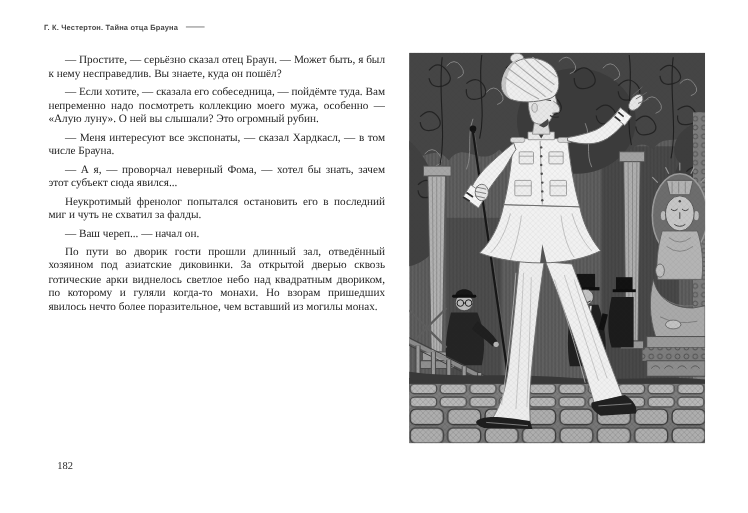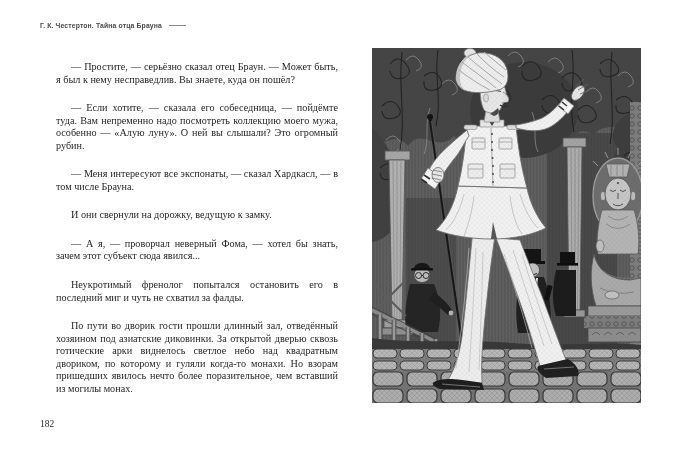--- a/index.html
+++ b/index.html
@@ -4,41 +4,41 @@
 <style>
   html,body{margin:0;padding:0;background:#ffffff;}
   .page{position:relative;width:680px;height:466px;background:#ffffff;overflow:hidden;
         font-family:"Liberation Serif",serif;}
   .running-head{position:absolute;left:40px;top:22px;font-family:"Liberation Sans",sans-serif;
         font-size:6.8px;font-weight:700;letter-spacing:.15px;color:#474747;white-space:nowrap;}
   .head-rule{display:inline-block;width:17px;height:1px;background:#8a8a8a;margin-left:7px;
         vertical-align:2px;}
   .text-col{position:absolute;left:40px;top:45px;width:314px;font-size:10.2px;line-height:12.55px;
         color:#1f1f1f;text-align:justify;}
-  .text-col p{margin:16px;text-indent:15px;}
-  .page-num{position:absolute;left:40px;top:419px;font-size:9.5px;color:#2b2b2b;}
+  .text-col p{margin:4px;text-indent:15px;}
+  .page-num{position:absolute;left:52px;top:419px;font-size:9.5px;color:#2b2b2b;}
   .illustration{position:absolute;left:372px;top:48px;width:269px;height:355px;}
   .illustration svg{display:block;width:100%;height:100%;}
 </style>
 </head>
 <body>
 
 <div class="page">
 
   <div class="running-head">
     <span>Г. К. Честертон. Тайна отца Брауна</span><span class="head-rule"></span>
   </div>
 
   <div class="text-col">
     <p>— Простите, — серьёзно сказал отец Браун. — Может быть, я был к нему несправедлив. Вы знаете, куда он пошёл?</p>
     <p>— Если хотите, — сказала его собеседница, — пойдёмте туда. Вам непременно надо посмотреть коллекцию моего мужа, особенно — «Алую луну». О ней вы слышали? Это огромный рубин.</p>
     <p>— Меня интересуют все экспонаты, — сказал Хардкасл, — в том числе Брауна.</p>
-    <p>И они свернули на дорожку, ведущую к замку.</p>
     <p>— А я, — проворчал неверный Фома, — хотел бы знать, зачем этот субъект сюда явился...</p>
     <p>Неукротимый френолог попытался остановить его в последний миг и чуть не схватил за фалды.</p>
+    <p>— Ваш череп... — начал он.</p>
     <p>По пути во дворик гости прошли длинный зал, отведённый хозяином под азиатские диковинки. За открытой дверью сквозь готические арки виднелось светлое небо над квадратным двориком, по которому и гуляли когда-то монахи. Но взорам пришедших явилось нечто более поразительное, чем вставший из могилы монах.</p>
   </div>
 
   <div class="page-num">182</div>
 
   <div class="illustration" role="img" aria-label="Карандашная иллюстрация: высокий худой человек в белом мундире и тюрбане, с посохом, среди тёмной листвы; колонны, статуя восточного божества, люди в цилиндрах и котелке">
     <svg viewBox="0 0 269 355" xmlns="http://www.w3.org/2000/svg" preserveAspectRatio="none">
       <defs>
         <pattern id="hv" width="3.2" height="6" patternUnits="userSpaceOnUse">
           <path d="M1.6,0 V6" stroke="#3e3e3e" stroke-width="0.7"></path>

